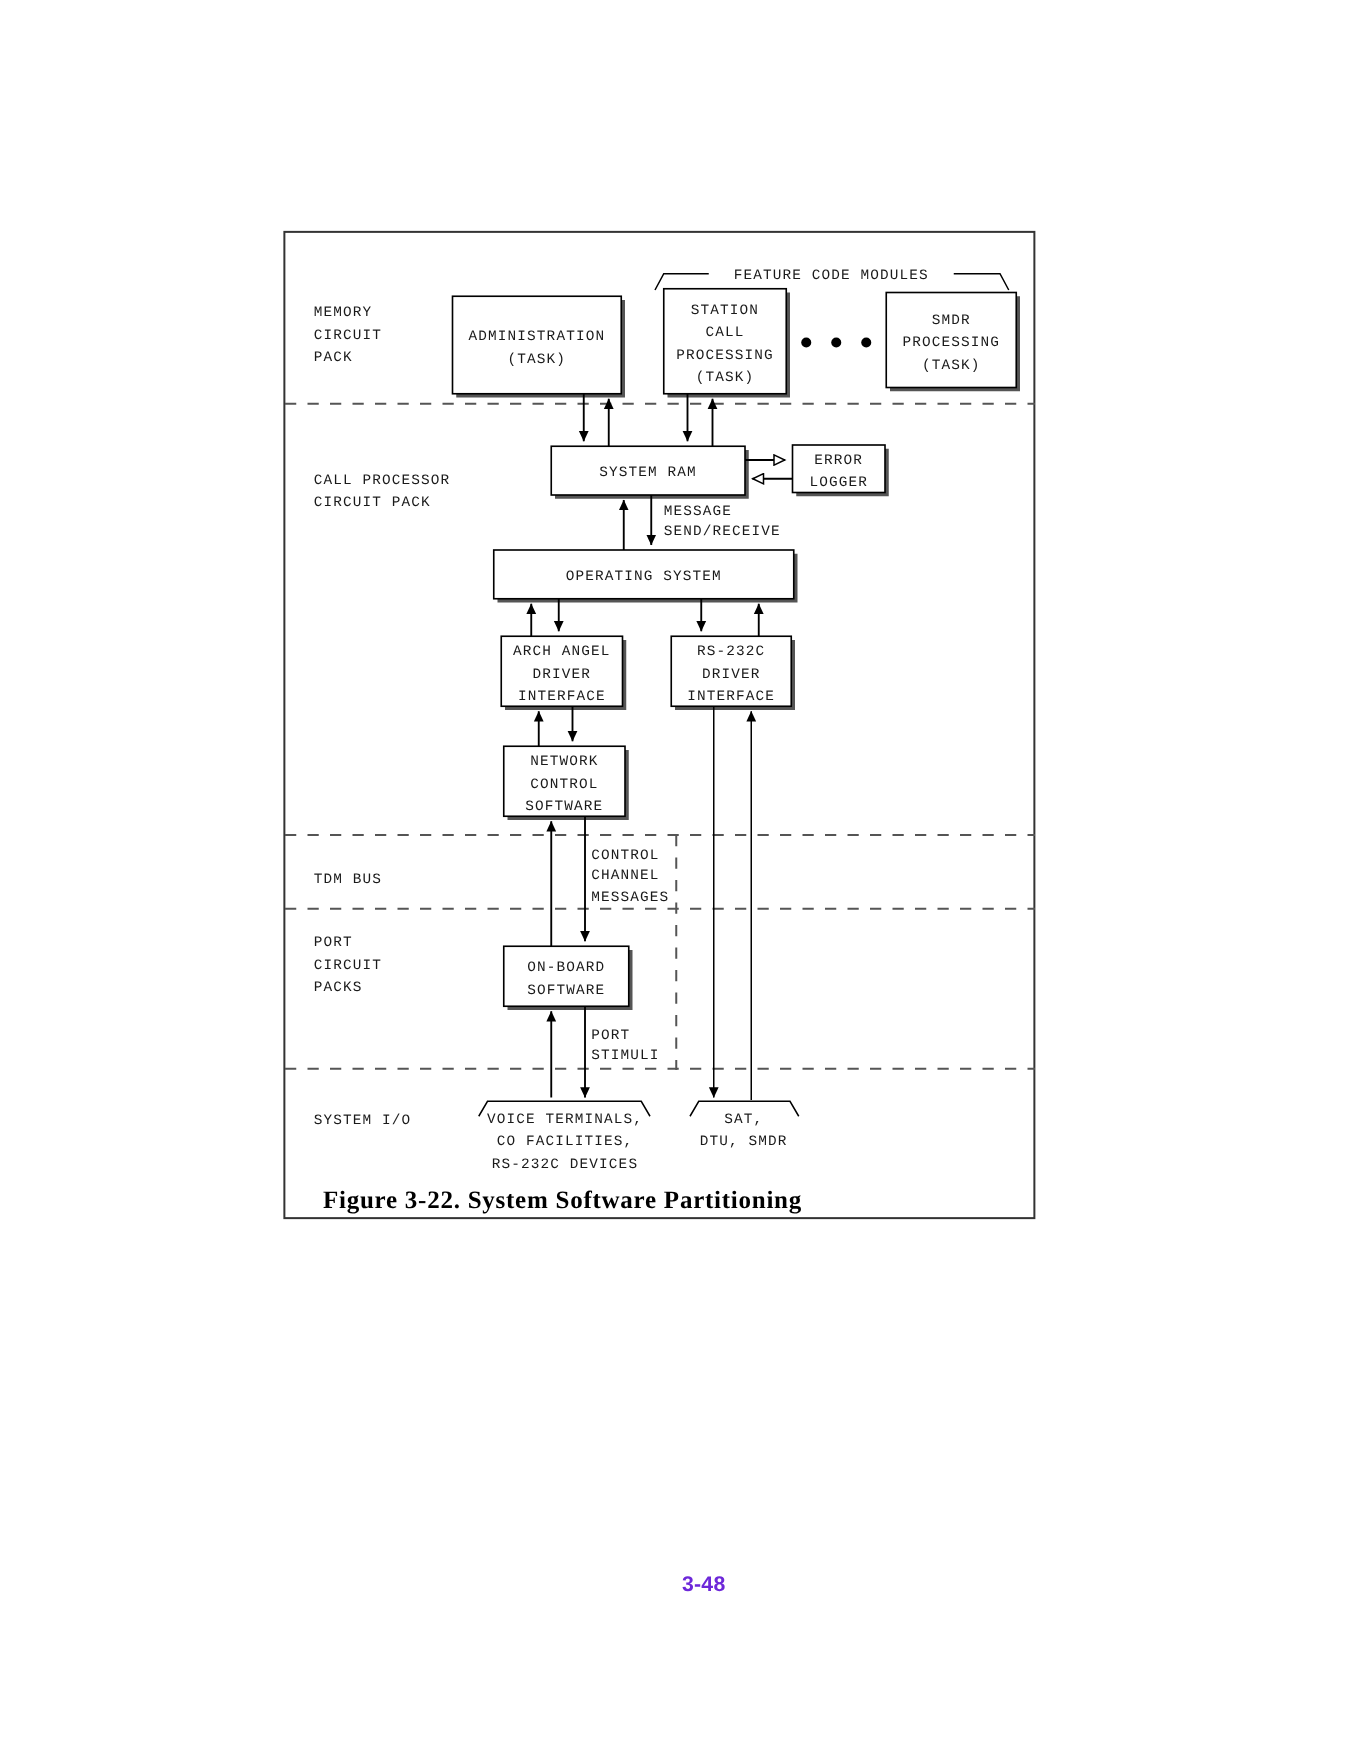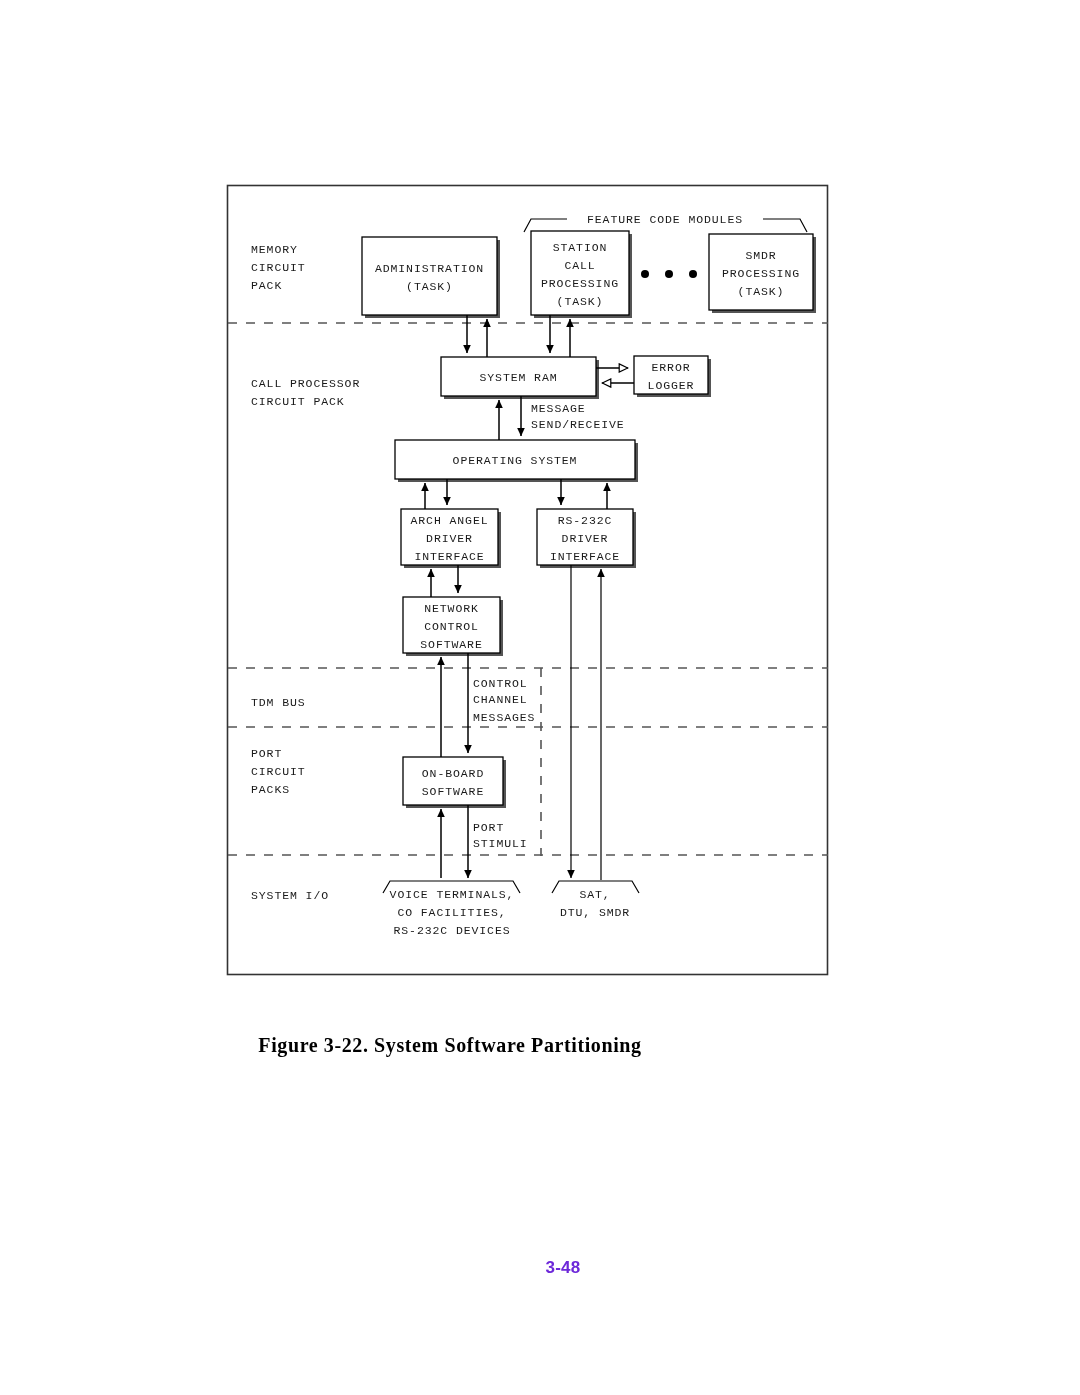--- a/index.html
+++ b/index.html
@@ -22,21 +22,21 @@
     background: #ffffff;
   }
   #diagram-svg {
     position: absolute;
     left: 0;
     top: 0;
   }
   .fig-caption {
     position: absolute;
     left: 0;
-    top: 1034px;
+    top: 949px;
     width: 900px;
     text-align: center;
     font-family: "Liberation Serif", serif;
     font-weight: bold;
     font-size: 20px;
     letter-spacing: 0.6px;
     color: #000000;
   }
   .page-number {
     position: absolute;

